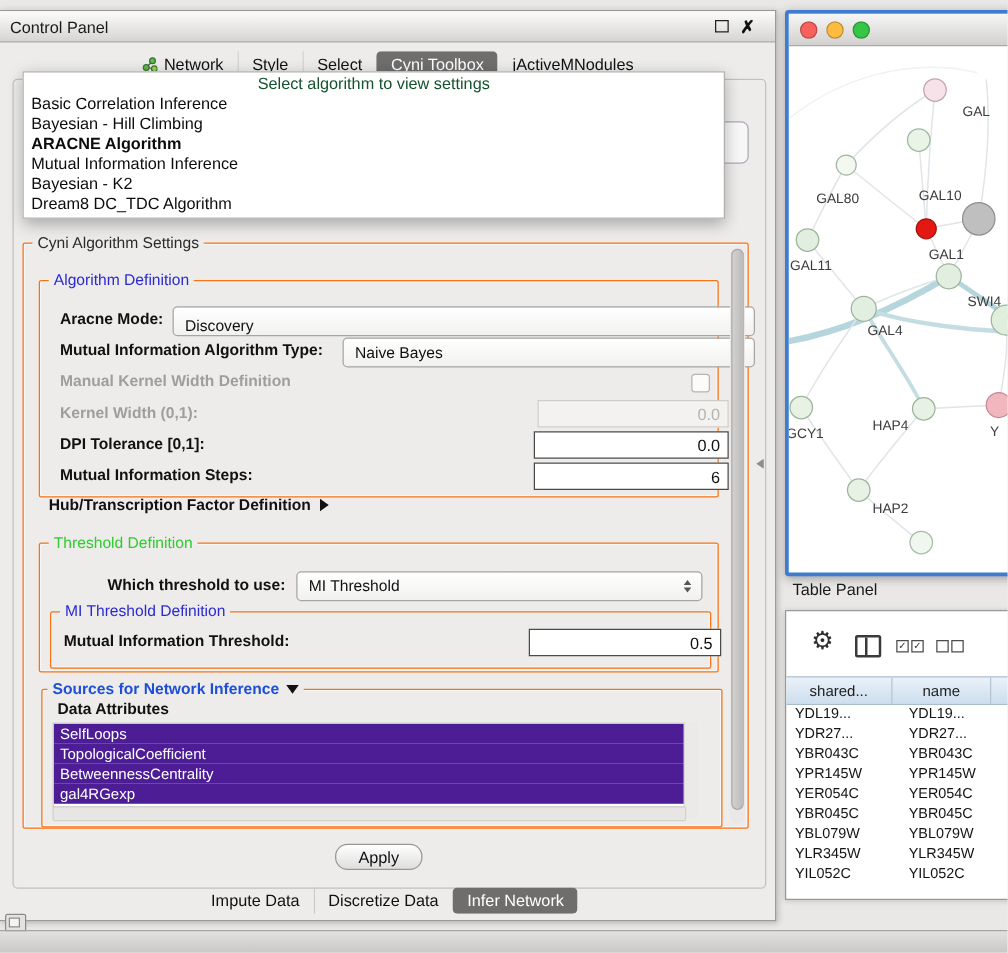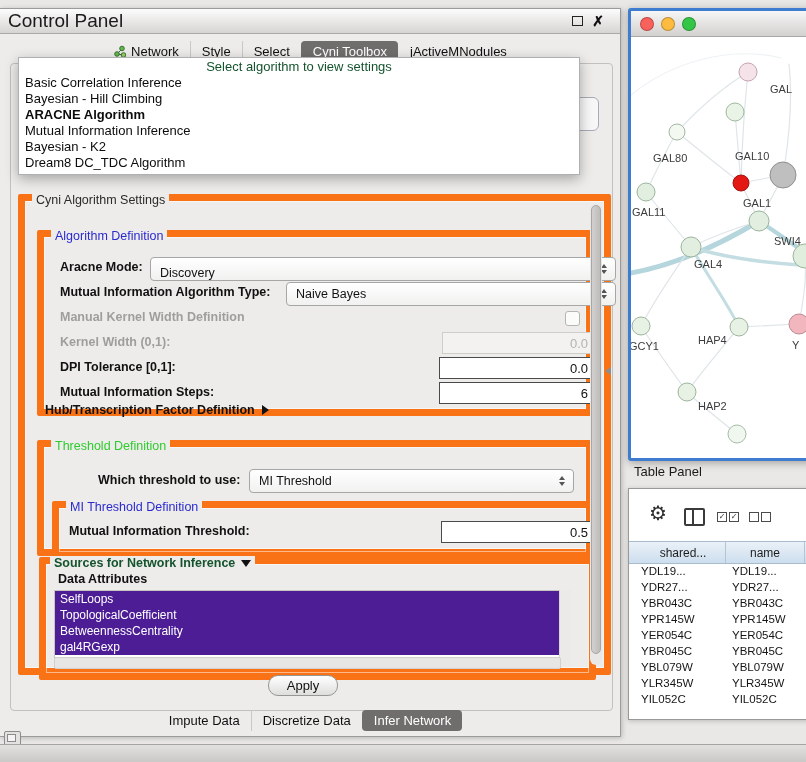--- a/index.html
+++ b/index.html
@@ -2,38 +2,38 @@
 <html><head>
 <meta charset="utf-8">
 <style>
   html,body{margin:0;padding:0;}
   body{width:806px;height:762px;position:relative;font-family:"Liberation Sans",sans-serif;background:#e9e8e6;overflow:hidden;}
   #screen{position:absolute;inset:0;overflow:hidden;}
 
   
   .cp{position:absolute;left:0;top:8px;width:620px;height:727px;background:#edecea;border:1px solid #9b9b9b;border-left:none;box-shadow:1px 1px 5px rgba(0,0,0,.22);}
   .cp-titlebar{position:absolute;left:0;top:0;right:0;height:24px;background:linear-gradient(#fcfcfc,#d7d5d3);border-bottom:1px solid #a9a9a9;display:flex;align-items:center;padding:0 16px 0 8px;}
-  .cp-title{font-size:19px;color:#1a1a1a;}
+  .cp-title{font-size:13px;color:#1a1a1a;}
   .cp-titlebar-icons{margin-left:auto;display:flex;align-items:center;gap:9px;}
   .float-icon{width:9px;height:8px;border:1.5px solid #222;display:inline-block;background:transparent;}
   .close-icon{font-size:14px;font-weight:bold;color:#111;line-height:1;}
 
   .cp-tabs,.bottom-tabs{position:absolute;left:0;right:0;display:flex;justify-content:center;align-items:center;font-size:13px;color:#101010;}
   .cp-tabs{top:31px;height:23px;}
   .bottom-tabs{top:700px;height:23px;}
   .cp-tab{display:flex;align-items:center;gap:5px;padding:3px 11px;border-radius:4px;white-space:nowrap;}
   .cp-tab+.cp-tab{border-left:1px solid #c9c8c6;border-top-left-radius:0;border-bottom-left-radius:0;}
   .cp-tab.selected{background:#6f6e6d;color:#fff;border-left-color:transparent;border-radius:4px;}
   .cp-tab.selected+.cp-tab{border-left-color:transparent;}
 
   .cp-inner{position:absolute;left:10px;top:54px;width:601px;height:646px;border:1px solid #c2c1bf;border-radius:4px;background:#edecea;}
   .algo-combo-bg{position:absolute;left:22px;top:88px;width:575px;height:32px;border:1px solid #a9aab6;border-radius:6px;background:#f7f7f7;}
 
   
-  .group{position:absolute;border:7px solid #f97316;border-radius:2px;box-shadow:inset 0 0 0 1px rgba(255,255,255,.5);}
+  .group{position:absolute;border:1px solid #f97316;border-radius:2px;box-shadow:inset 0 0 0 1px rgba(255,255,255,.5);}
   .group-title{position:absolute;top:-8px;left:7px;background:#edecea;padding:0 4px;font-size:12.5px;color:#2b2b2b;white-space:nowrap;display:flex;align-items:center;gap:6px;}
   .group-title.blue{color:#2a2ad0;}
   .group-title.green{color:#2ecc2e;}
 
   .lbl{position:absolute;font-size:12.5px;font-weight:bold;color:#111;white-space:nowrap;}
   .lbl.disabled{color:#9e9e9c;}
 
   .combo{position:absolute;height:22px;background:linear-gradient(#ffffff,#f1f1f0);border:1px solid #a6a6a6;border-radius:4px;font-size:12.5px;color:#111;display:flex;align-items:center;padding:0 24px 0 9px;white-space:nowrap;}
   .combo-arrows{position:absolute;right:4px;top:2px;bottom:2px;width:14px;display:flex;flex-direction:column;align-items:center;justify-content:center;gap:2px;}
   .arr-up{width:0;height:0;border-left:3.5px solid transparent;border-right:3.5px solid transparent;border-bottom:4.5px solid #555;}
@@ -81,21 +81,21 @@
   .gear-icon{position:absolute;left:20px;top:14px;font-size:20px;color:#2e2e2e;line-height:1;}
   .colicon{position:absolute;left:55px;top:19px;width:17px;height:14px;border:2px solid #3a3a3a;border-radius:2px;}
   .colicon::after{content:"";position:absolute;left:6px;top:0;bottom:0;width:2px;background:#3a3a3a;}
   .checkpair{position:absolute;top:23px;display:flex;gap:2px;}
   .cbx{width:8px;height:8px;border:1px solid #4c4c4c;font-size:8px;line-height:8px;color:#333;text-align:center;}
   .tbl-header{position:absolute;left:0;top:52px;right:0;height:21px;display:flex;background:linear-gradient(#eaf1f8,#cddeee);border-top:1px solid #a9bccd;border-bottom:1px solid #a9bccd;font-size:12px;color:#1d1d1d;}
   .th{display:flex;align-items:center;justify-content:center;border-right:1px solid #b3c5d5;overflow:hidden;white-space:nowrap;}
   .tbl-body{position:absolute;left:0;top:74px;right:0;bottom:0;font-size:11.5px;color:#151515;}
   .tr{display:flex;height:16px;align-items:center;}
   .td{padding-left:7px;overflow:hidden;white-space:nowrap;}
-  .c0{width:84px;padding-left:12px;}.c1{width:78px;}.c2{flex:1;}
+  .c0{width:84px;}.c1{width:78px;}.c2{flex:1;}
 
   
   .splitter-arrow{position:absolute;left:605px;top:367px;width:0;height:0;border-top:4px solid transparent;border-bottom:4px solid transparent;border-right:6px solid #8e8d8b;}
   .dock-icon{position:absolute;left:4px;top:731px;width:15px;height:13px;border:1px solid #8b8b8b;background:#e3e2e0;border-radius:2px;}
   .dock-icon::after{content:"";position:absolute;left:2px;top:2px;width:7px;height:6px;border:1px solid #8b8b8b;background:#f5f4f2;}
   .bottom-strip{position:absolute;left:0;top:744px;width:806px;height:18px;background:linear-gradient(#e2e1df,#c8c7c5);border-top:1px solid #a5a4a2;}
 </style>
 </head>
 <body>
 
@@ -203,21 +203,21 @@
           <span class="group-title blue">MI Threshold Definition</span>
           <span class="lbl" style="left:10px;top:16px;">Mutual Information Threshold:</span>
           <div class="field strong" style="left:382px;top:13px;width:140px;">
             <span>0.5</span>
           </div>
         </div>
       </div>
 
       <div class="group" style="left:14px;top:356px;width:543px;height:109px;">
         <span class="group-title" style="left:4px;">
-          <span style="font-weight:bold;color:#14532d;">Sources for Network Inference</span>
+          <span style="font-weight:bold;color:#1d4ed8;">Sources for Network Inference</span>
           <i class="tri-down"></i>
         </span>
         <span class="lbl" style="left:12px;top:8px;">Data Attributes</span>
         <div class="attr-list" id="attr-list" style="left:8px;top:26px;width:505px;height:66px;">
             <div class="attr-item">SelfLoops</div>
             <div class="attr-item">TopologicalCoefficient</div>
             <div class="attr-item">BetweennessCentrality</div>
             <div class="attr-item">gal4RGexp</div>
           </div>
         <div class="vscroll" style="left:513px;top:26px;width:11px;height:77px;"></div>

